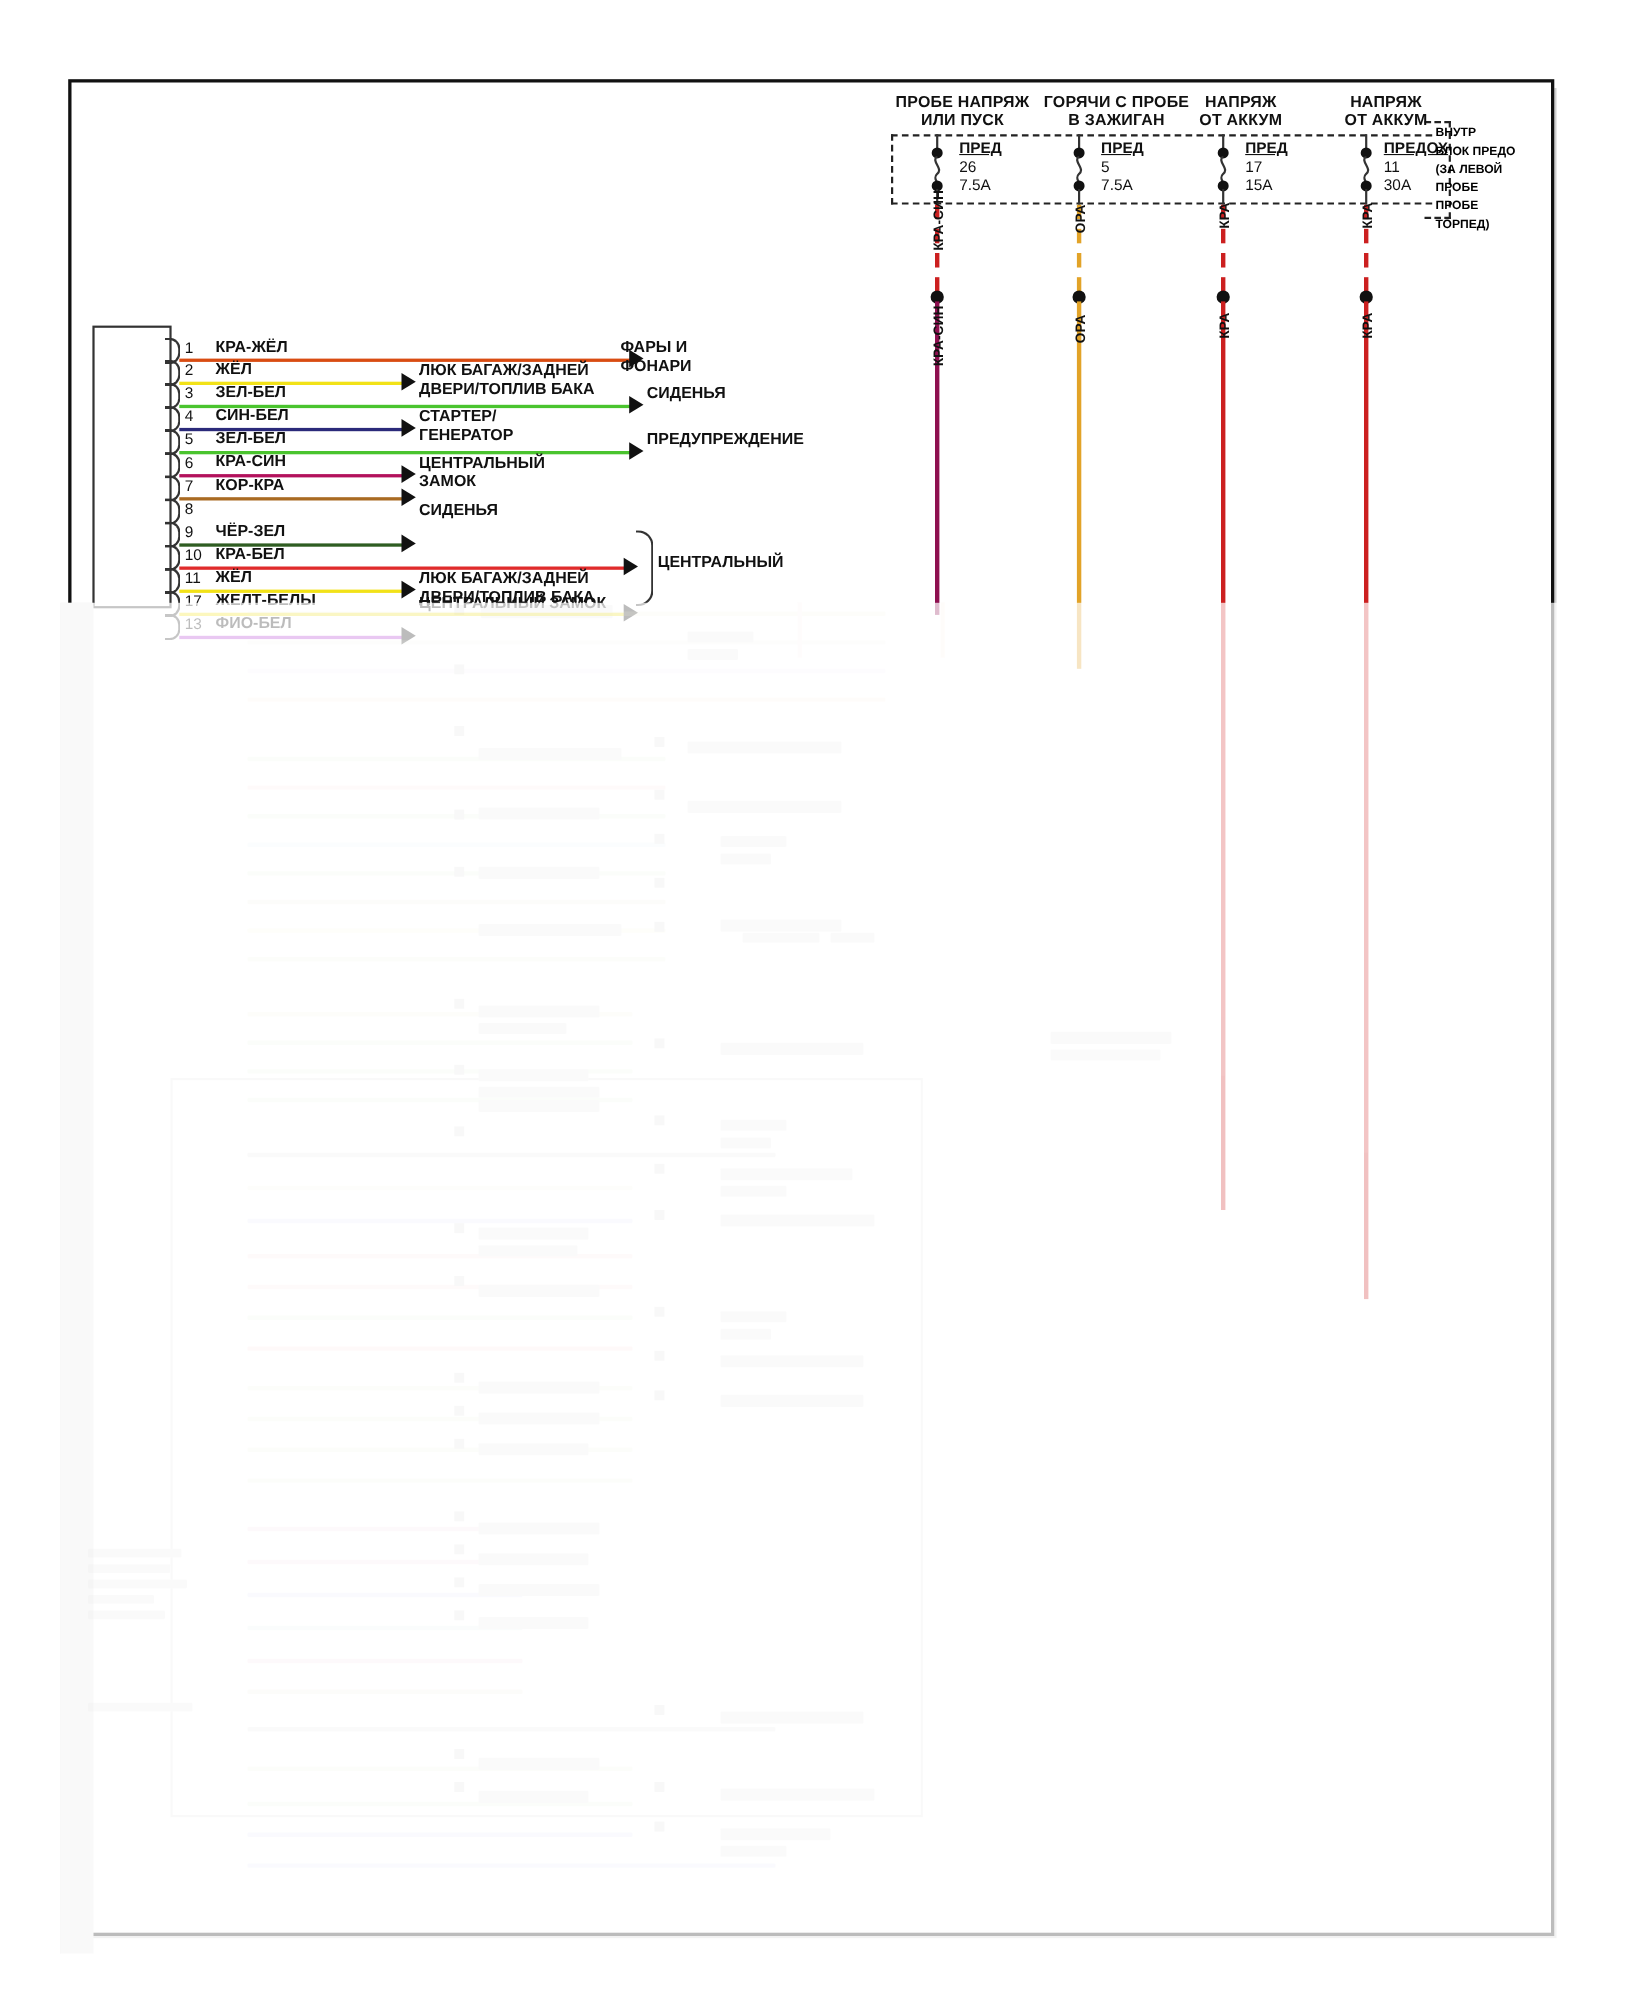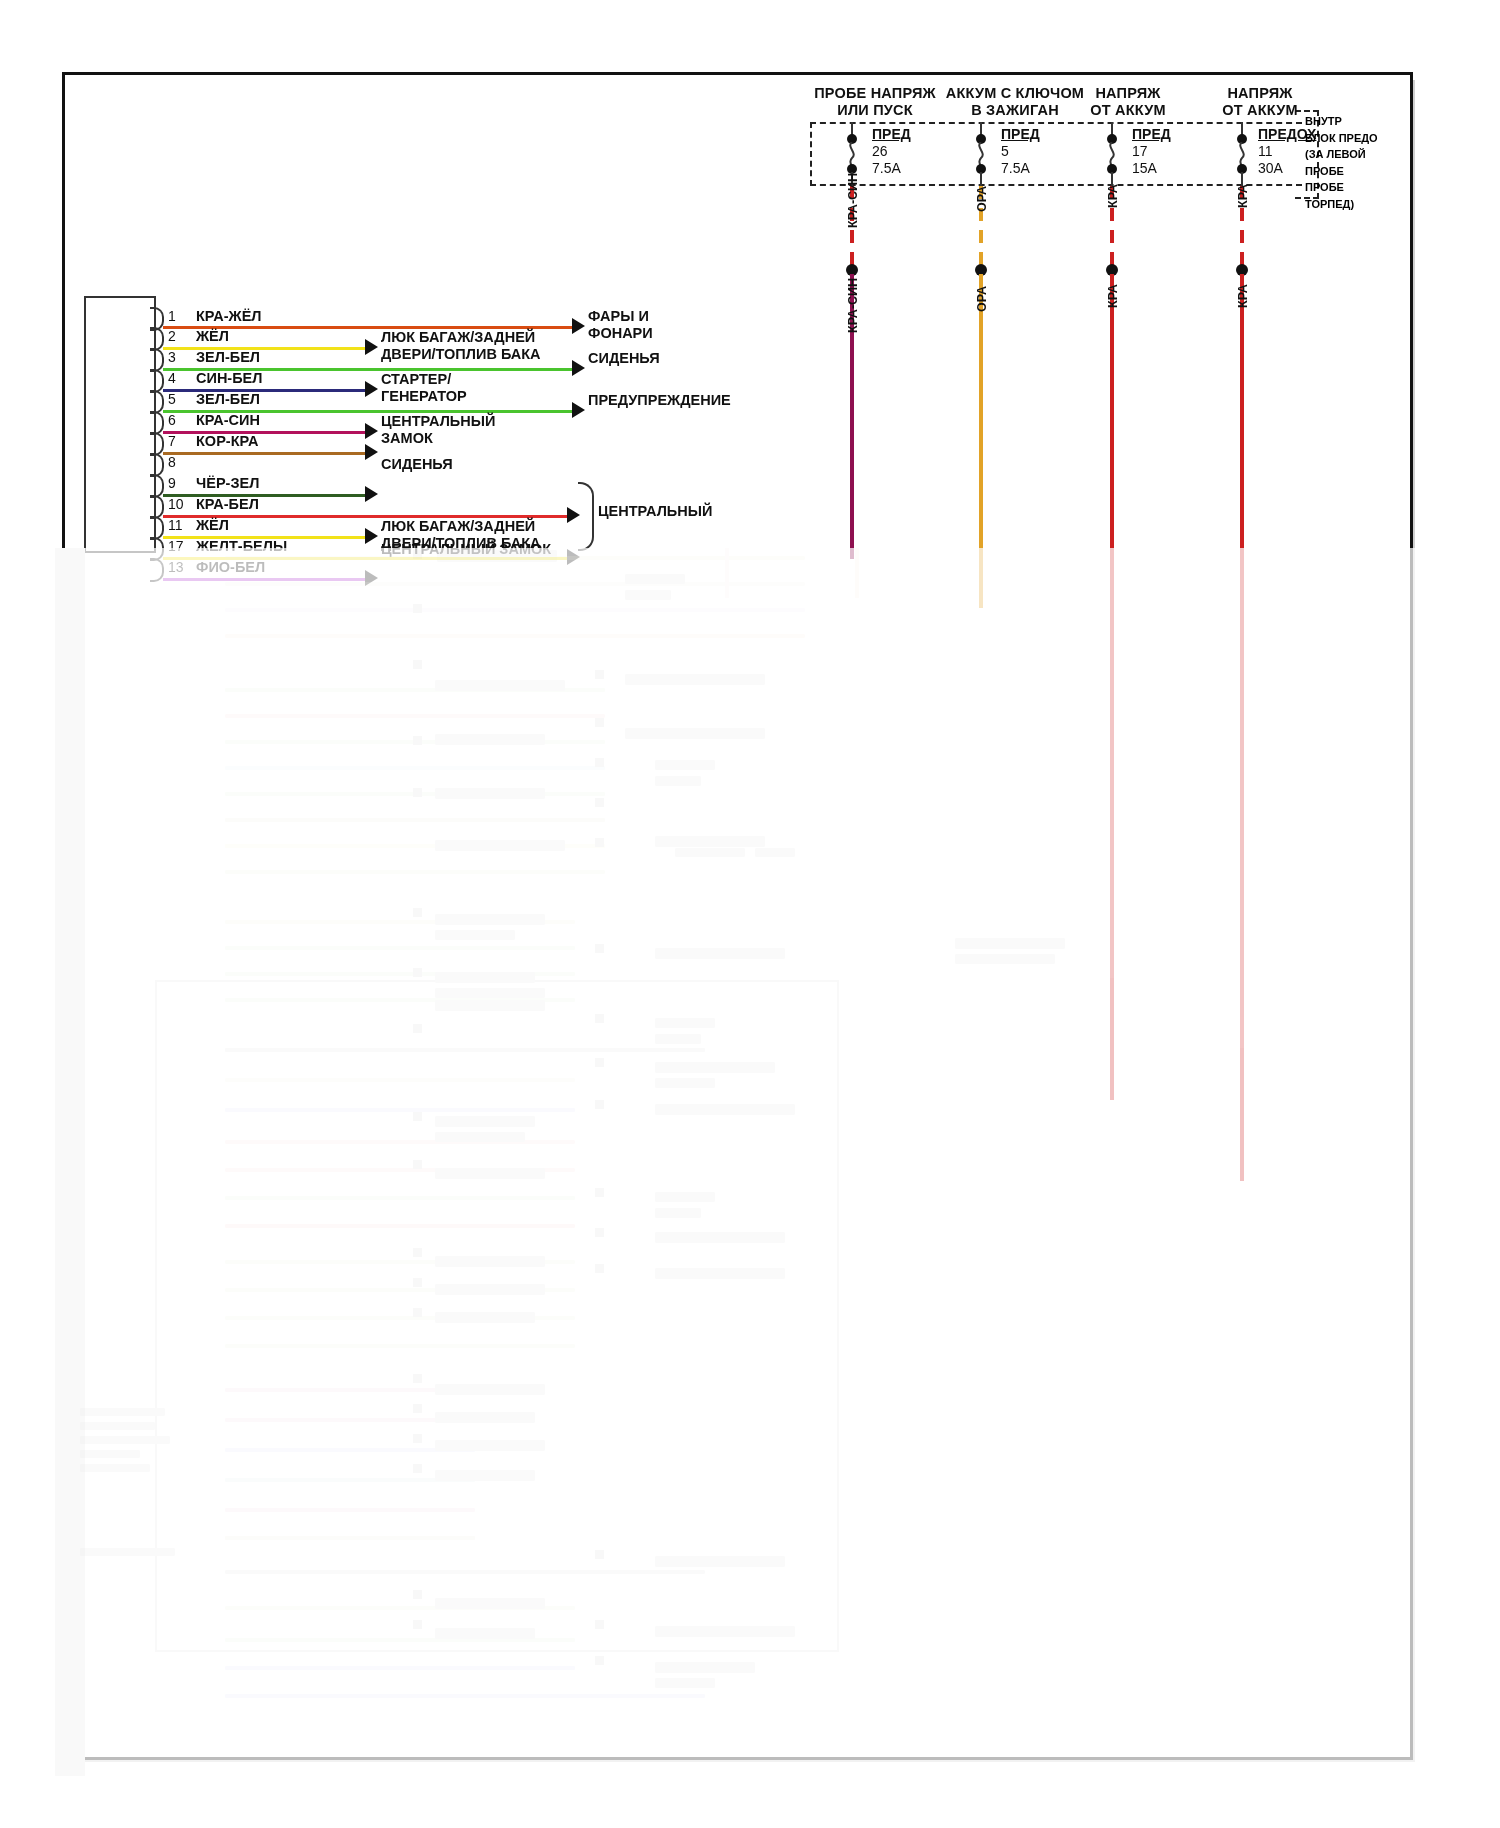--- a/index.html
+++ b/index.html
@@ -67,21 +67,21 @@
   <div class="page-frame"></div>
 
   <div class="fuse-box"></div>
   <div class="fuse-box-right"></div>
 
   <div class="src-label" style="left:790px;top:85px;width:170px;">
     <div>ПРОБЕ НАПРЯЖ</div>
     <div>ИЛИ ПУСК</div>
   </div>
   <div class="src-label" style="left:915px;top:85px;width:200px;">
-    <div>АККУМ С КЛЮЧОМ</div>
+    <div>ГОРЯЧИ С ПРОБЕ</div>
     <div>В ЗАЖИГАН</div>
   </div>
   <div class="src-label" style="left:1048px;top:85px;width:160px;">
     <div>НАПРЯЖ</div>
     <div>ОТ АККУМ</div>
   </div>
   <div class="src-label" style="left:1180px;top:85px;width:160px;">
     <div>НАПРЯЖ</div>
     <div>ОТ АККУМ</div>
   </div>
@@ -179,21 +179,21 @@
   <div class="vwire solid" style="left:1240px;top:274px;height:907px;color:#cc2020;"></div>
   <div class="vlabel" style="left:1236px;top:308px;">КРА</div>
 
   <div class="conn-body"></div>
 
   <div class="pin-brace" style="top:307px;"></div>
   <div class="pin-num" style="left:168px;top:308px;">1</div>
   <div class="pin-code" style="left:196px;top:308px;">КРА-ЖЁЛ</div>
   <div class="pin-wire" style="left:163px;top:326px;width:410px;background:#d94c12;"></div>
   <div class="arrow" style="left:572px;top:318px;"></div>
-  <div class="dest" style="left:588px;top:308px;">
+  <div class="dest" style="left:564px;top:308px;">
     <div>ФАРЫ И</div>
     <div>ФОНАРИ</div>
   </div>
 
   <div class="pin-brace" style="top:327px;"></div>
   <div class="pin-num" style="left:168px;top:328px;">2</div>
   <div class="pin-code" style="left:196px;top:328px;">ЖЁЛ</div>
   <div class="pin-wire" style="left:163px;top:347px;width:203px;background:#f2e218;"></div>
   <div class="arrow" style="left:365px;top:339px;"></div>
   <div class="dest" style="left:381px;top:329px;">

